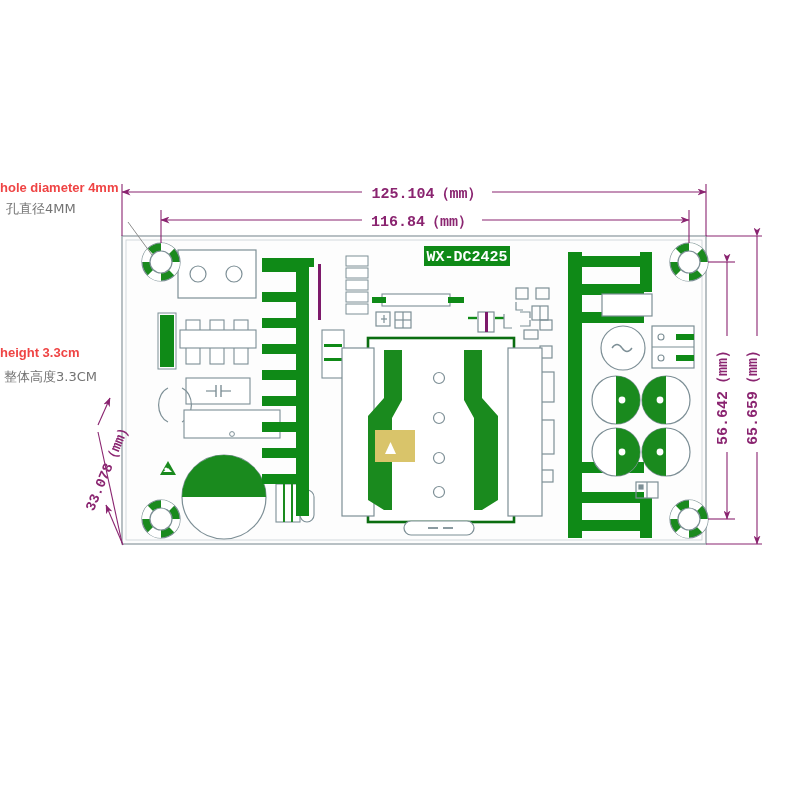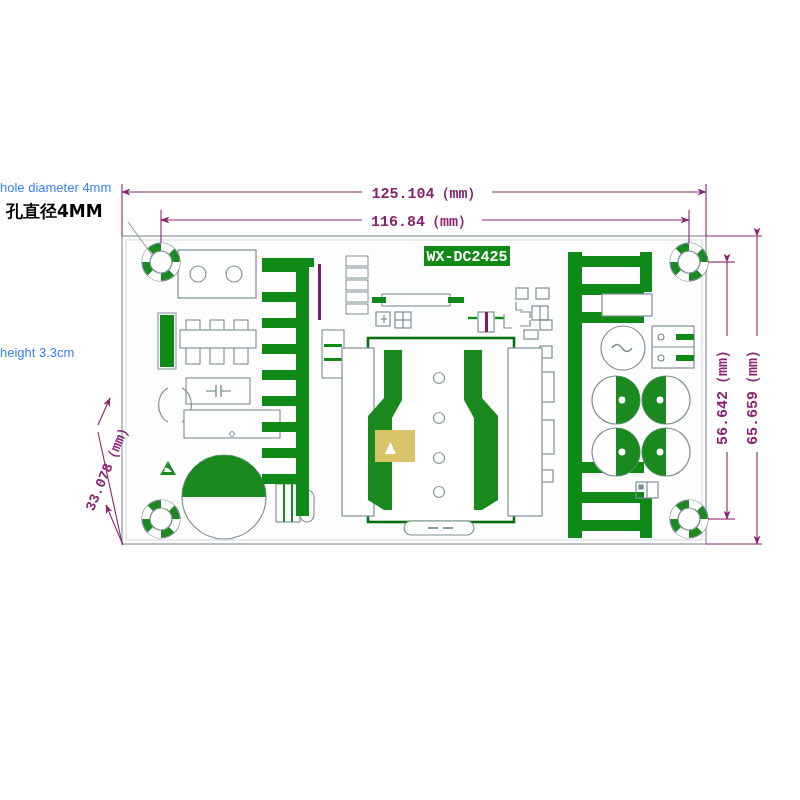--- a/index.html
+++ b/index.html
@@ -26,29 +26,29 @@
     width: 800px;
     height: 800px;
   }
   .ann {
     position: absolute;
     white-space: nowrap;
     pointer-events: none;
   }
   .ann-en {
     font-family: "Liberation Sans", sans-serif;
+    font-weight: bold;
+    font-size: 13px;
+    color: #ef4444;
+  }
+  .ann-cn {
+    font-family: "DejaVu Sans", sans-serif;
     font-weight: normal;
     font-size: 13px;
-    color: #3b82f6;
-  }
-  .ann-cn {
-    font-family: "DejaVu Sans", sans-serif;
-    font-weight: bold;
-    font-size: 17px;
-    color: #000000;
+    color: #737373;
     letter-spacing: 0px;
   }
   #a-hole-en { left: 0px; top: 180px; }
   #a-hole-cn { left: 6px; top: 200px; }
   #a-height-en { left: 0; top: 345px; }
   #a-height-cn { left: 4px; top: 368px; }
 </style>
 </head>
 <body>
 
@@ -358,14 +358,15 @@
       <text x="112" y="468" text-anchor="middle" transform="rotate(-67 112 468)" font-size="14">33.078（mm）</text>
     </g>
   </svg>
 
   <div class="ann ann-en" id="a-hole-en">hole diameter 4mm</div>
 
   <div class="ann ann-cn" id="a-hole-cn">孔直径4MM</div>
 
   <div class="ann ann-en" id="a-height-en">height 3.3cm</div>
 
+  <div class="ann ann-cn" id="a-height-cn">整体高度3.3CM</div>
 
 </div>
 
 </body></html>

